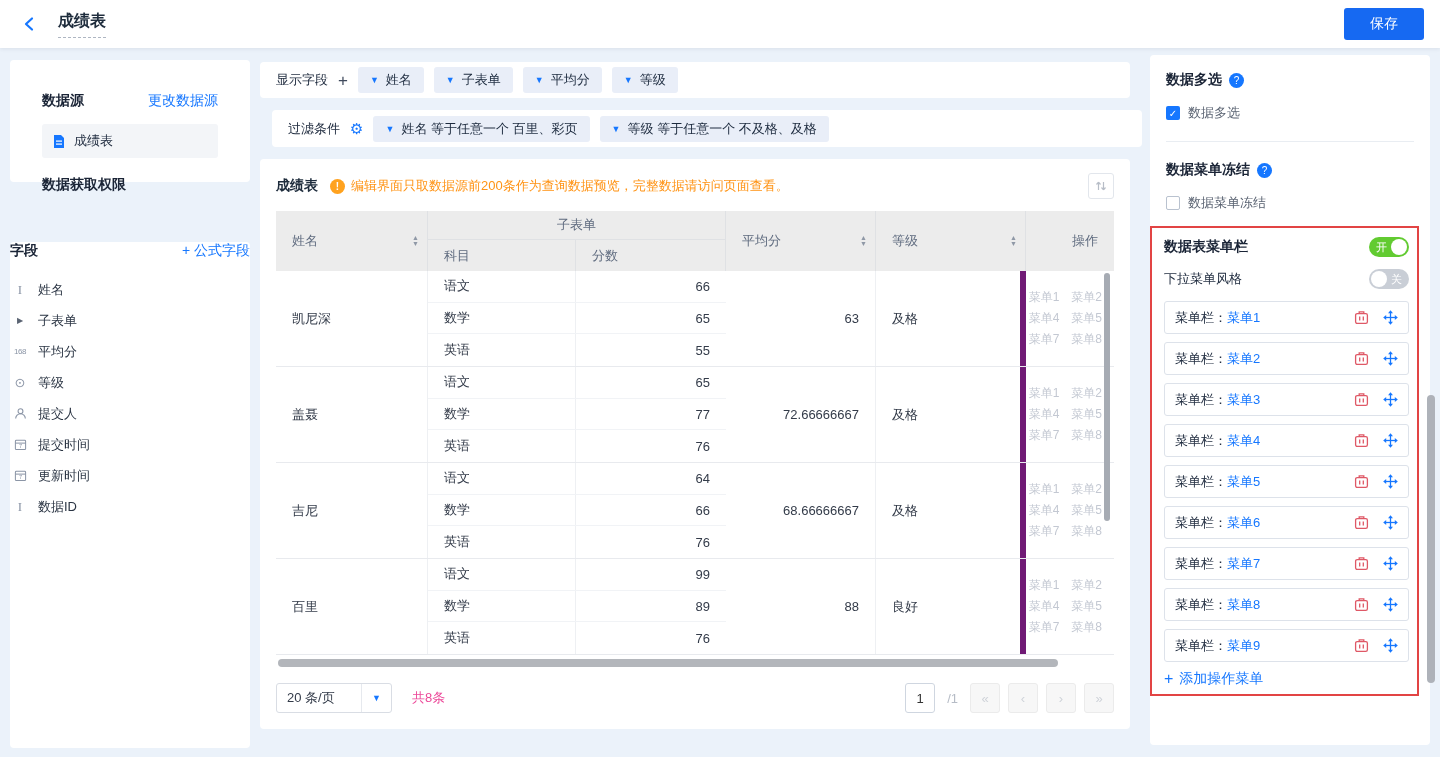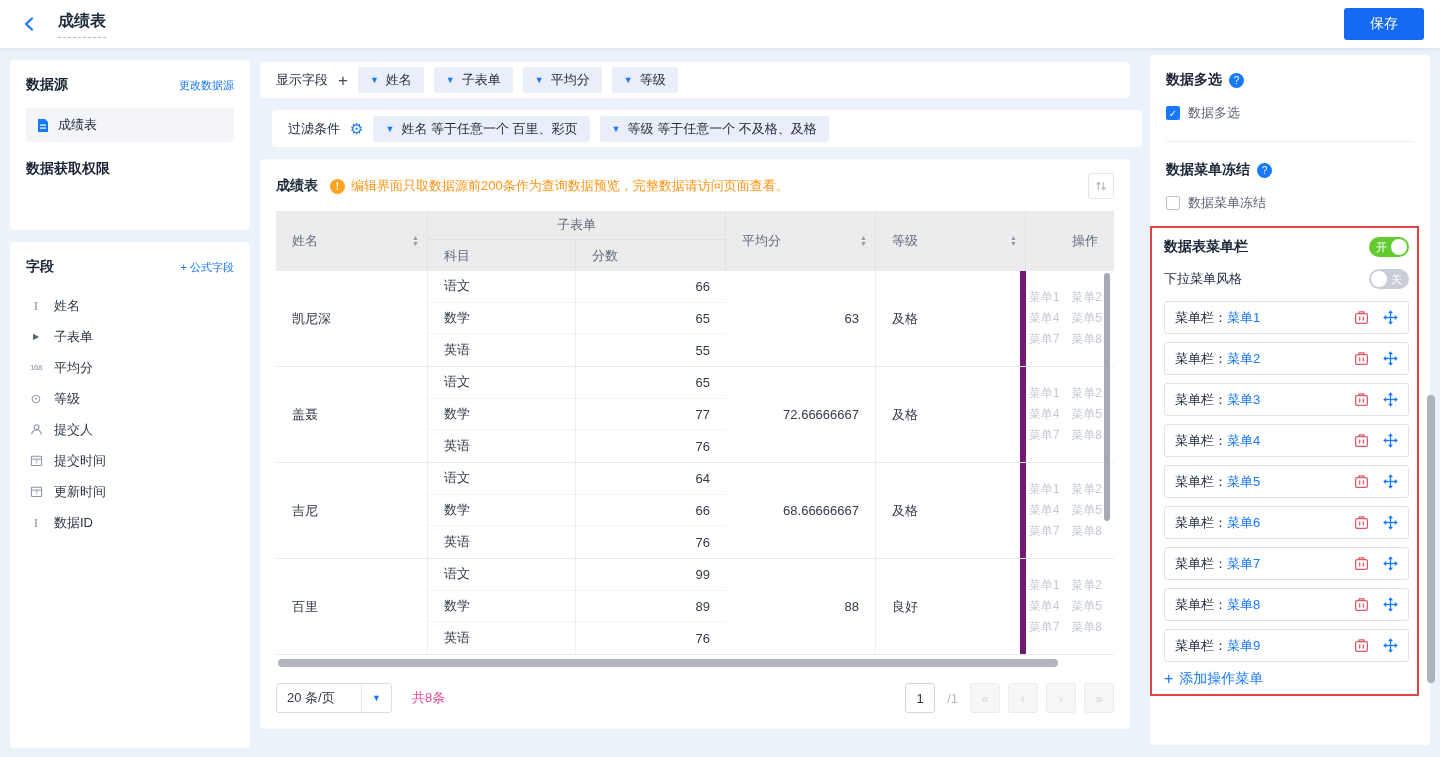--- a/index.html
+++ b/index.html
@@ -12,31 +12,31 @@
             box-shadow:0 1px 4px rgba(31,45,61,.09); display:flex; align-items:center; padding:0 16px; z-index:5; }
   .back-btn { width:28px; height:28px; display:flex; align-items:center; justify-content:center; cursor:pointer; }
   .title { margin-left:14px; font-size:16px; font-weight:bold; color:#1f2d3d; padding-bottom:5px;
            border-bottom:1px dashed #aeb6c2; }
   .save-btn { margin-left:auto; width:80px; height:32px; background:#1669f2; color:#fff; font-size:14px;
               border:none; border-radius:3px; display:flex; align-items:center; justify-content:center; cursor:pointer; }
 
   .card { position:absolute; background:#fff; border-radius:4px; }
 
   
-  .card-ds { left:10px; top:60px; width:240px; height:170px; padding:16px; }
+  .card-ds { left:10px; top:60px; width:240px; height:122px; padding:32px; }
   .row-between { display:flex; align-items:center; justify-content:space-between; }
   .sec-h { font-size:14px; font-weight:bold; color:#1a2436; }
-  .link { color:#1677ff; font-size:11px; cursor:pointer; }
+  .link { color:#1677ff; font-size:14px; cursor:pointer; }
   .ds-item { margin-top:14px; height:34px; background:#f3f5f8; border-radius:3px; display:flex; align-items:center;
              gap:8px; padding:0 10px; font-size:13px; color:#232f42; cursor:pointer; }
   .perm-title { margin-top:18px; }
   .perm-btn { margin-top:12px; width:100%; height:34px; background:#1669f2; color:#fff; border:none; border-radius:3px;
               font-size:14px; cursor:pointer; }
 
-  .card-fields { left:10px; top:242px; width:240px; height:506px; padding:16px; }
+  .card-fields { left:10px; top:242px; width:240px; height:506px; padding:0; }
   .field-list { margin-top:14px; }
   .field-row { height:31px; display:flex; align-items:center; gap:8px; font-size:13px; color:#2a3443; cursor:pointer; }
   .fi { width:20px; display:flex; align-items:center; justify-content:center; color:#8b95a6; flex:none; }
   .fi-text { font-family:"Liberation Serif","DejaVu Serif",serif; font-size:13px; }
   .fi-tri { font-size:8px; color:#5a6372; }
   .fi-num { font-size:8px; letter-spacing:-.5px; }
   .fi-radio { font-size:13px; }
 
   
   .bar-display { left:260px; top:62px; width:870px; height:36px; padding:0 16px; display:flex; align-items:center; gap:10px; }

